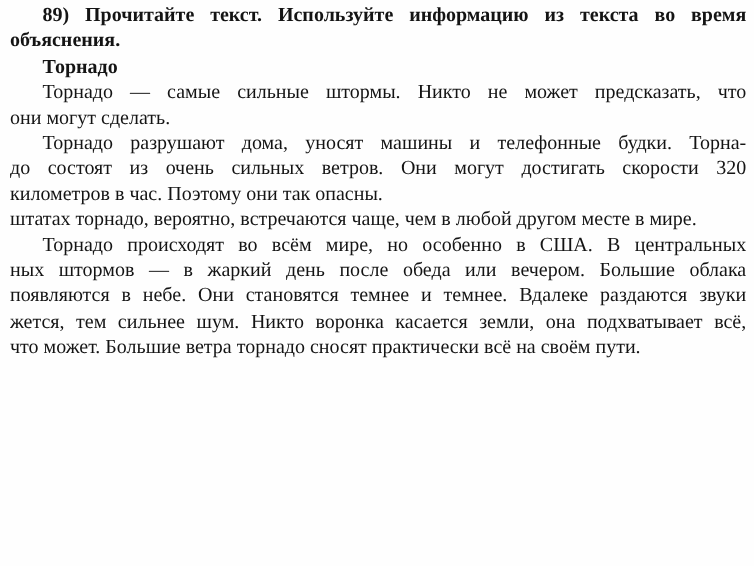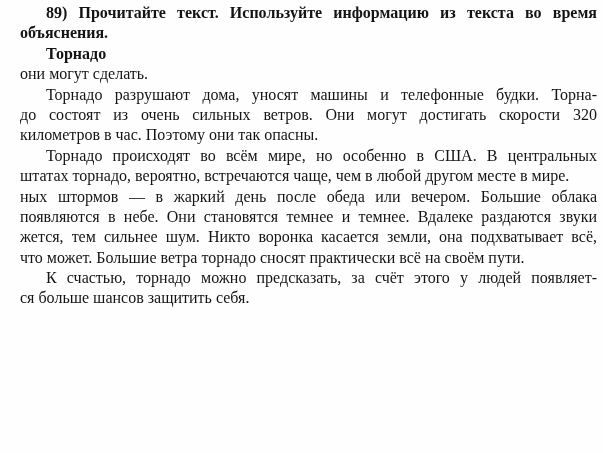--- a/index.html
+++ b/index.html
@@ -10,21 +10,21 @@
   #page {
     position: relative;
     width: 603px;
     height: 453px;
     background: #fefefe;
     color: #141414;
     font-family: "Liberation Serif", "DejaVu Serif", serif;
     font-size: 16px;
     overflow: hidden;
     box-sizing: border-box;
-    padding: 3px 6px 0 20px;
+    padding: 3px 6px 0 8px;
   }
   .para {
     margin: 0;
     padding: 0;
   }
   .para.bold .line {
     font-weight: bold;
   }
   .line {
     line-height: 20.4px;
@@ -47,35 +47,32 @@
 <div id="page">
   <div>
       <div class="para bold">
         <div class="line first">89) Прочитайте текст. Используйте информацию из текста во время</div>
         <div class="line last">объяснения.</div>
       </div>
       <div class="para bold">
         <div class="line first last">Торнадо</div>
       </div>
       <div class="para">
+        <div class="line first">Торнадо — самые сильные штормы. Никто не может предсказать, что</div>
         <div class="line last">они могут сделать.</div>
       </div>
       <div class="para">
         <div class="line first">Торнадо разрушают дома, уносят машины и телефонные будки. Торна-</div>
         <div class="line">до состоят из очень сильных ветров. Они могут достигать скорости 320</div>
         <div class="line last">километров в час. Поэтому они так опасны.</div>
       </div>
       <div class="para">
+        <div class="line last">штатах торнадо, вероятно, встречаются чаще, чем в любой другом месте в мире.</div>
         <div class="line first">Торнадо происходят во всём мире, но особенно в США. В центральных</div>
-        <div class="line last">штатах торнадо, вероятно, встречаются чаще, чем в любой другом месте в мире.</div>
       </div>
       <div class="para">
         <div class="line">ных штормов — в жаркий день после обеда или вечером. Большие облака</div>
         <div class="line">появляются в небе. Они становятся темнее и темнее. Вдалеке раздаются звуки</div>
         <div class="line">жется, тем сильнее шум. Никто воронка касается земли, она подхватывает всё,</div>
         <div class="line last">что может. Большие ветра торнадо сносят практически всё на своём пути.</div>
       </div>
-      <div class="para">
-        <div class="line first">К счастью, торнадо можно предсказать, за счёт этого у людей появляет-</div>
-        <div class="line last">ся больше шансов защитить себя.</div>
-      </div>
     </div>
 </div>
 
 </body></html>

